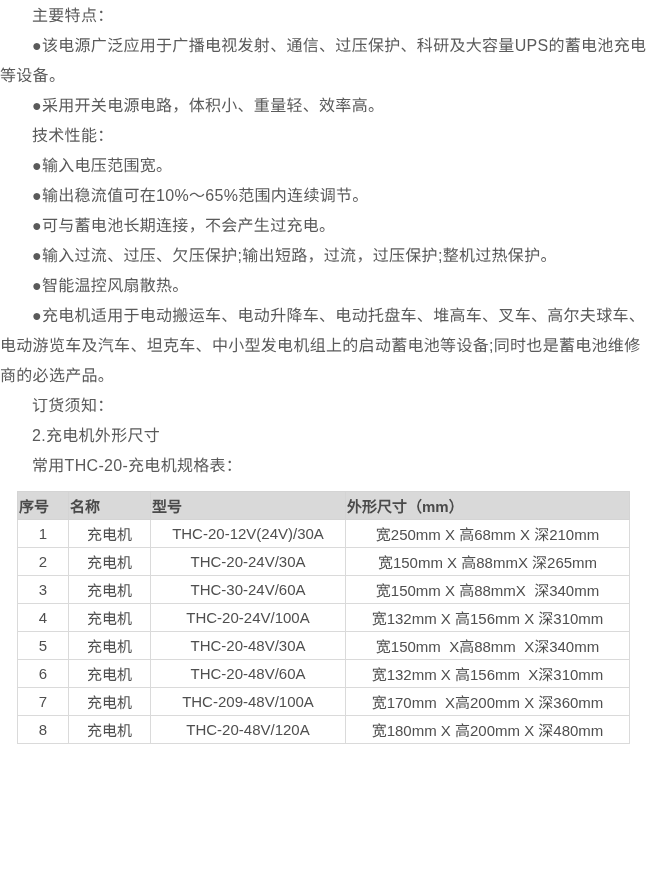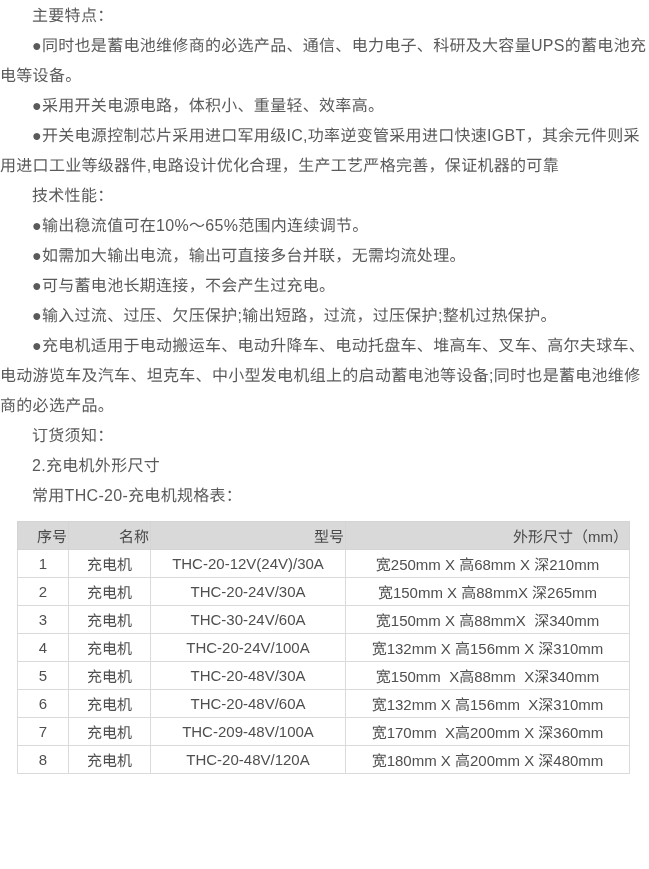--- a/index.html
+++ b/index.html
@@ -31,22 +31,22 @@
     border-collapse: collapse;
     table-layout: fixed;
     width: 612px;
     margin: 10px 0 0 17px;
     font-size: 15px;
     color: #4f4f4f;
   }
   table.spec-table th {
     background: #d9d9d9;
     height: 25px;
-    font-weight: normal;
-    text-align: right;
+    font-weight: bold;
+    text-align: left;
     border: 1px solid #d4d4d4;
     border-left: 1px solid #ffffff;
     color: #4a4a4a;
   }
   table.spec-table th:first-child {
     border-left: 1px solid #d4d4d4;
   }
   table.spec-table td {
     height: 25px;
     text-align: center;
@@ -55,28 +55,28 @@
     background: #ffffff;
     white-space: pre-wrap;
   }
 </style>
 </head>
 <body>
 
 <main class="content">
 
 <p>主要特点：</p>
-    <p>●同时也是蓄电池维修商的必选产品、通信、电力电子、科研及大容量UPS的蓄电池充电等设备。</p>
+    <p>●该电源广泛应用于广播电视发射、通信、过压保护、科研及大容量UPS的蓄电池充电等设备。</p>
     <p>●采用开关电源电路，体积小、重量轻、效率高。</p>
-    <p>●开关电源控制芯片采用进口军用级IC,功率逆变管采用进口快速IGBT，其余元件则采用进口工业等级器件,电路设计优化合理，生产工艺严格完善，保证机器的可靠</p>
     <p>技术性能：</p>
+    <p>●输入电压范围宽。</p>
     <p>●输出稳流值可在10%～65%范围内连续调节。</p>
-    <p>●如需加大输出电流，输出可直接多台并联，无需均流处理。</p>
     <p>●可与蓄电池长期连接，不会产生过充电。</p>
     <p>●输入过流、过压、欠压保护;输出短路，过流，过压保护;整机过热保护。</p>
+    <p>●智能温控风扇散热。</p>
     <p>●充电机适用于电动搬运车、电动升降车、电动托盘车、堆高车、叉车、高尔夫球车、电动游览车及汽车、坦克车、中小型发电机组上的启动蓄电池等设备;同时也是蓄电池维修商的必选产品。</p>
     <p>订货须知：</p>
     <p>2.充电机外形尺寸</p>
     <p>常用THC-20-充电机规格表：</p>
   </main>
 
 <table class="spec-table">
   <colgroup>
       <col style="width: 51px;">
       <col style="width: 82px;">

